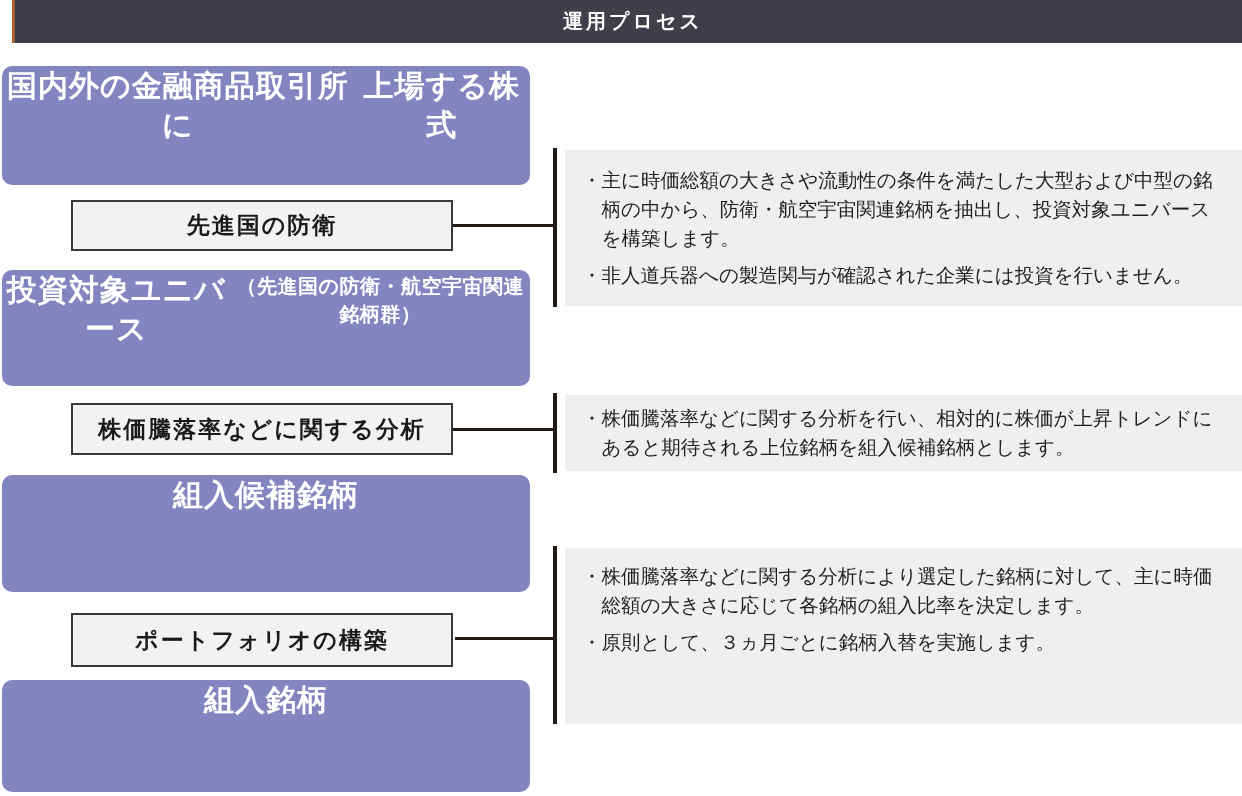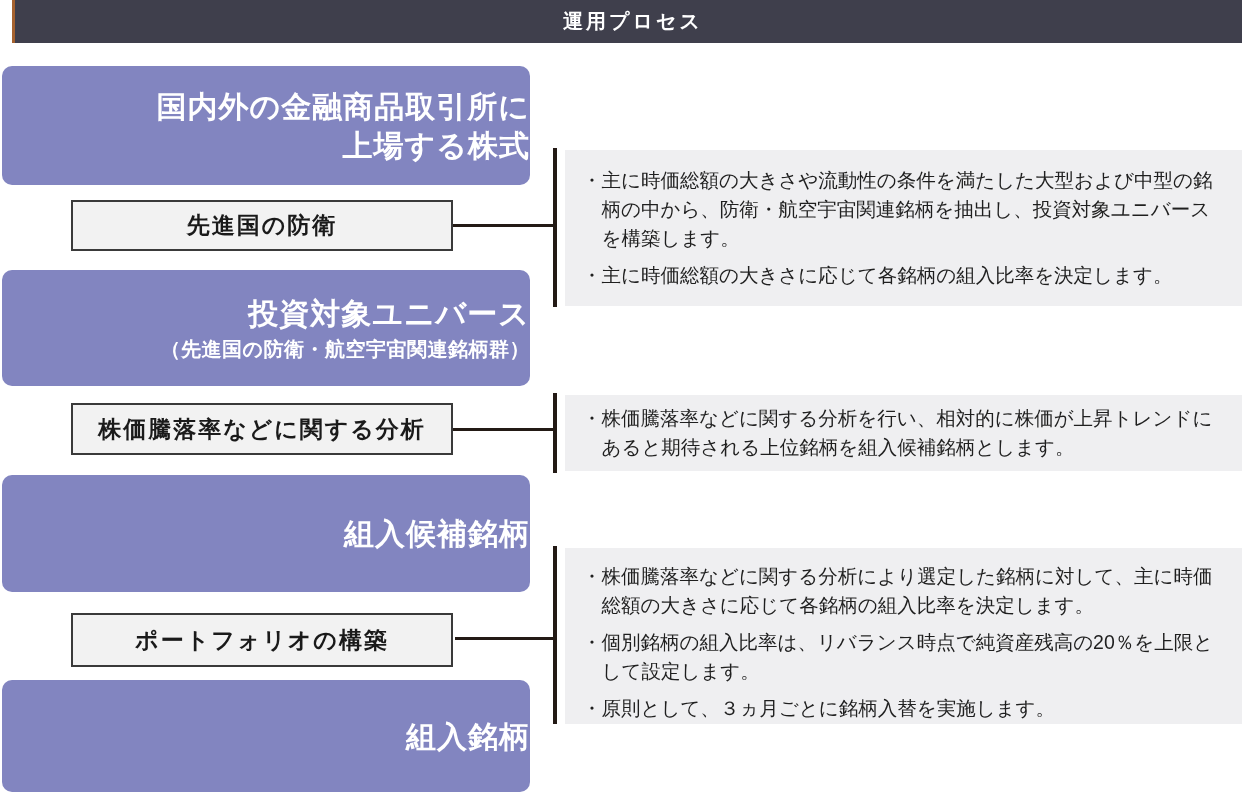--- a/index.html
+++ b/index.html
@@ -20,21 +20,21 @@
     position:absolute;left:0;top:0;width:3px;height:43px;
     background:#A5622F;
   }
   .header-title{
     color:#ffffff;font-size:20px;font-weight:600;letter-spacing:3px;
   }
   
   .stage-box{
     position:absolute;left:2px;width:528px;
     background:#8285C0;border-radius:10px;
-    display:flex;flex-direction:column;align-items:flex-end;justify-content:center;
+    display:flex;flex-direction:row;align-items:flex-start;justify-content:center;
     color:#ffffff;text-align:center;
   }
   .stage-main{font-size:30px;font-weight:700;line-height:39px;letter-spacing:1px;}
   .stage-sub{font-size:20px;font-weight:700;line-height:28px;margin-top:2px;letter-spacing:0.5px;}
   
   .process-box{
     position:absolute;left:71px;width:382px;
     background:#F2F2F2;border:2px solid #3A3A3A;
     display:flex;align-items:center;justify-content:center;
     box-sizing:border-box;
@@ -100,28 +100,27 @@
     <div class="stage-main">組入銘柄</div>
   </div>
 
   <div class="connector" style="left:453px;top:224px;width:104px;"></div>
   <div class="connector" style="left:453px;top:428px;width:104px;"></div>
   <div class="connector" style="left:455px;top:637px;width:102px;"></div>
 
   <div class="note-rule" style="top:148px;height:159px;"></div>
   <div class="note-panel" style="top:150px;height:156px;padding:16px 12px 12px 17px;">
     <p class="note-bullet">・主に時価総額の大きさや流動性の条件を満たした大型および中型の銘柄の中から、防衛・航空宇宙関連銘柄を抽出し、投資対象ユニバースを構築します。</p>
-    <p class="note-bullet">・主に時価総額の大きさに応じて各銘柄の組入比率を決定します。</p>
+    <p class="note-bullet">・非人道兵器への製造関与が確認された企業には投資を行いません。</p>
   </div>
 
   <div class="note-rule" style="top:393px;height:80px;"></div>
   <div class="note-panel" style="top:395px;height:76px;padding:9px 12px 9px 17px;">
     <p class="note-bullet">・株価騰落率などに関する分析を行い、相対的に株価が上昇トレンドにあると期待される上位銘柄を組入候補銘柄とします。</p>
   </div>
 
   <div class="note-rule" style="top:546px;height:178px;"></div>
   <div class="note-panel" style="top:548px;height:176px;padding:14px 12px 10px 17px;">
     <p class="note-bullet">・株価騰落率などに関する分析により選定した銘柄に対して、主に時価総額の大きさに応じて各銘柄の組入比率を決定します。</p>
-    <p class="note-bullet">・個別銘柄の組入比率は、リバランス時点で純資産残高の20％を上限として設定します。</p>
     <p class="note-bullet">・原則として、３ヵ月ごとに銘柄入替を実施します。</p>
   </div>
 
 </div>
 
 </body></html>

